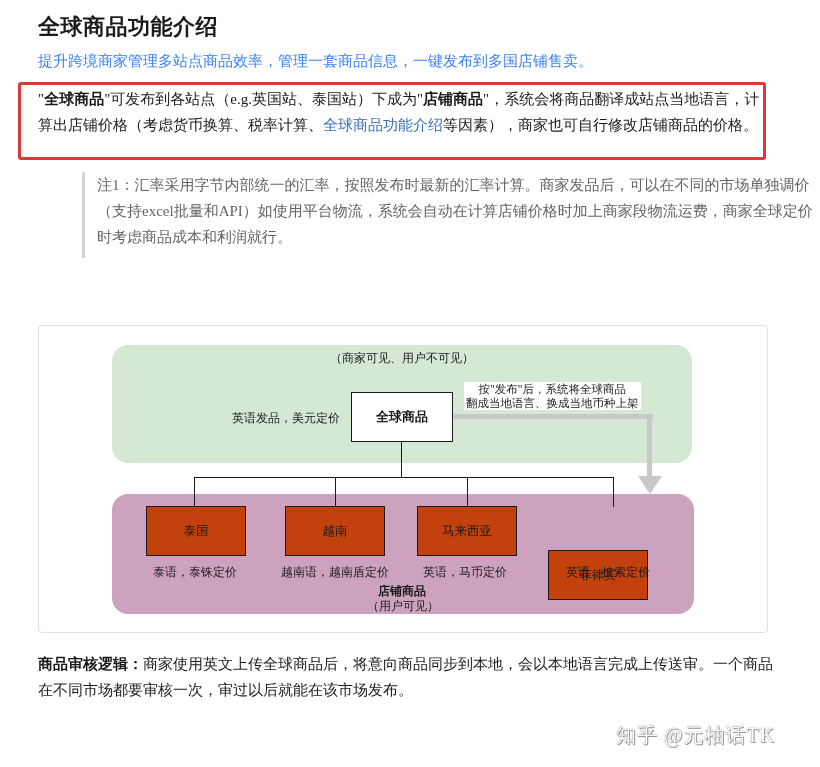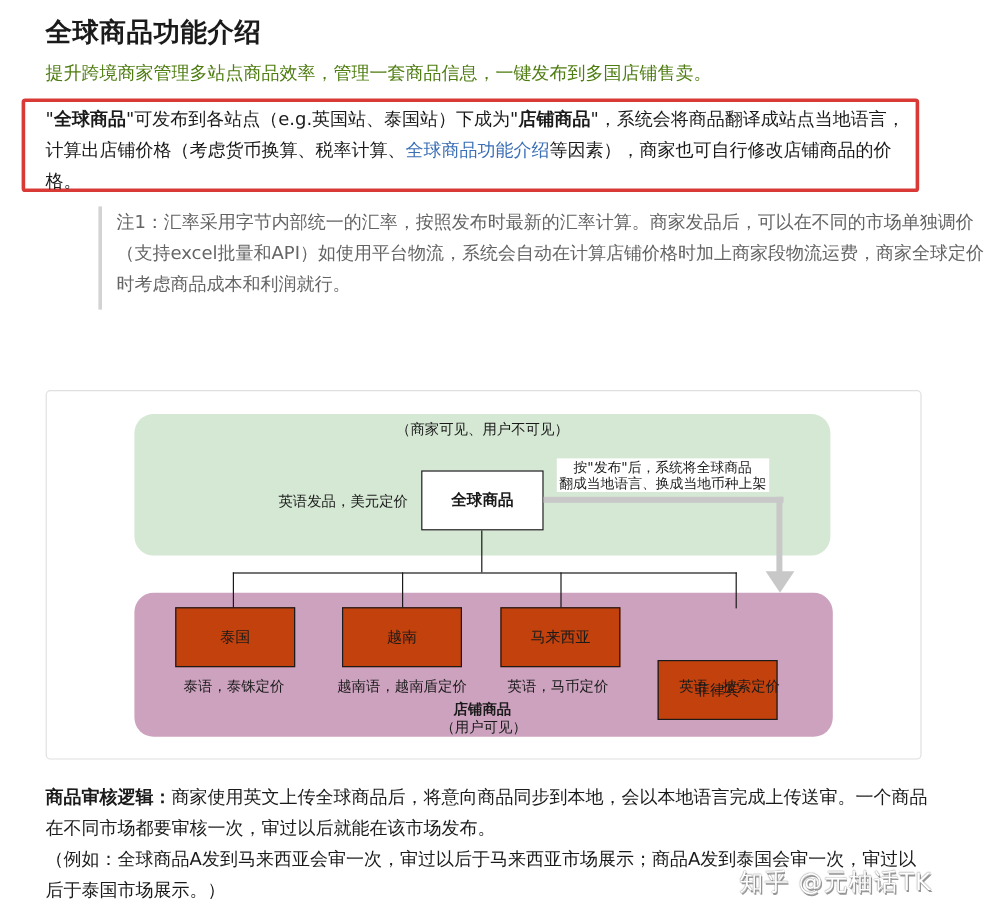--- a/index.html
+++ b/index.html
@@ -1,20 +1,20 @@
 <!DOCTYPE html>
 <html><head>
   <meta charset="utf-8">
   <style>
-    * { box-sizing: border-box; margin: 0; padding: 0; }
+    * { box-sizing: border-box; margin: 0; padding: 0; font-family: Liberation Serif, serif; }
     html, body { width: 820px; height: 767px; background: #ffffff; overflow: hidden; }
     body { font-family: "DejaVu Sans", "Liberation Sans", sans-serif; color: #1a1a1a; position: relative; }
 
     .title { position: absolute; left: 38px; top: 12px; font-size: 22px; font-weight: bold; color: #1a1a1a; letter-spacing: 0.5px; }
-    .intro { position: absolute; left: 38px; top: 52px; font-size: 15px; color: #4d7c0f; }
+    .intro { position: absolute; left: 38px; top: 52px; font-size: 15px; color: #3b82f6; }
 
     .highlight-box { position: absolute; left: 18px; top: 82px; width: 748px; height: 78px;
       border: 3px solid #d93a36; border-radius: 3px; }
     .highlight-text { position: absolute; left: 38px; top: 86px; width: 730px; font-size: 15px; line-height: 26px; color: #1a1a1a; }
     .highlight-text b { font-weight: bold; }
     .link { color: #3b6fb6; }
 
     .notes { position: absolute; left: 38px; top: 172px; width: 740px; border-left: 3px solid #d3d3d3; padding-left: 12px; margin-left: 44px; }
     .note { font-size: 15px; line-height: 26px; color: #646464; margin-bottom: 8px; }
 
@@ -98,16 +98,15 @@
 <div class="diag-text country-caption" style="left:125px;">泰语，泰铢定价</div>
 <div class="diag-text country-caption" style="left:265px;">越南语，越南盾定价</div>
 <div class="diag-text country-caption" style="left:395px;">英语，马币定价</div>
 <div class="diag-text country-caption" style="left:538px;">英语，披索定价</div>
 
 <div class="store-title">店铺商品</div>
 <div class="store-sub">（用户可见）</div>
 
 <div class="review">
   <div><b>商品审核逻辑：</b><span>商家使用英文上传全球商品后，将意向商品同步到本地，会以本地语言完成上传送审。一个商品在不同市场都要审核一次，审过以后就能在该市场发布。</span></div>
-  <div>（例如：全球商品A发到马来西亚会审一次，审过以后于马来西亚市场展示；商品A发到泰国会审一次，审过以后于泰国市场展示。）</div>
 </div>
 
 <div class="watermark">知乎 @元柚话TK</div>
 
 </body></html>

